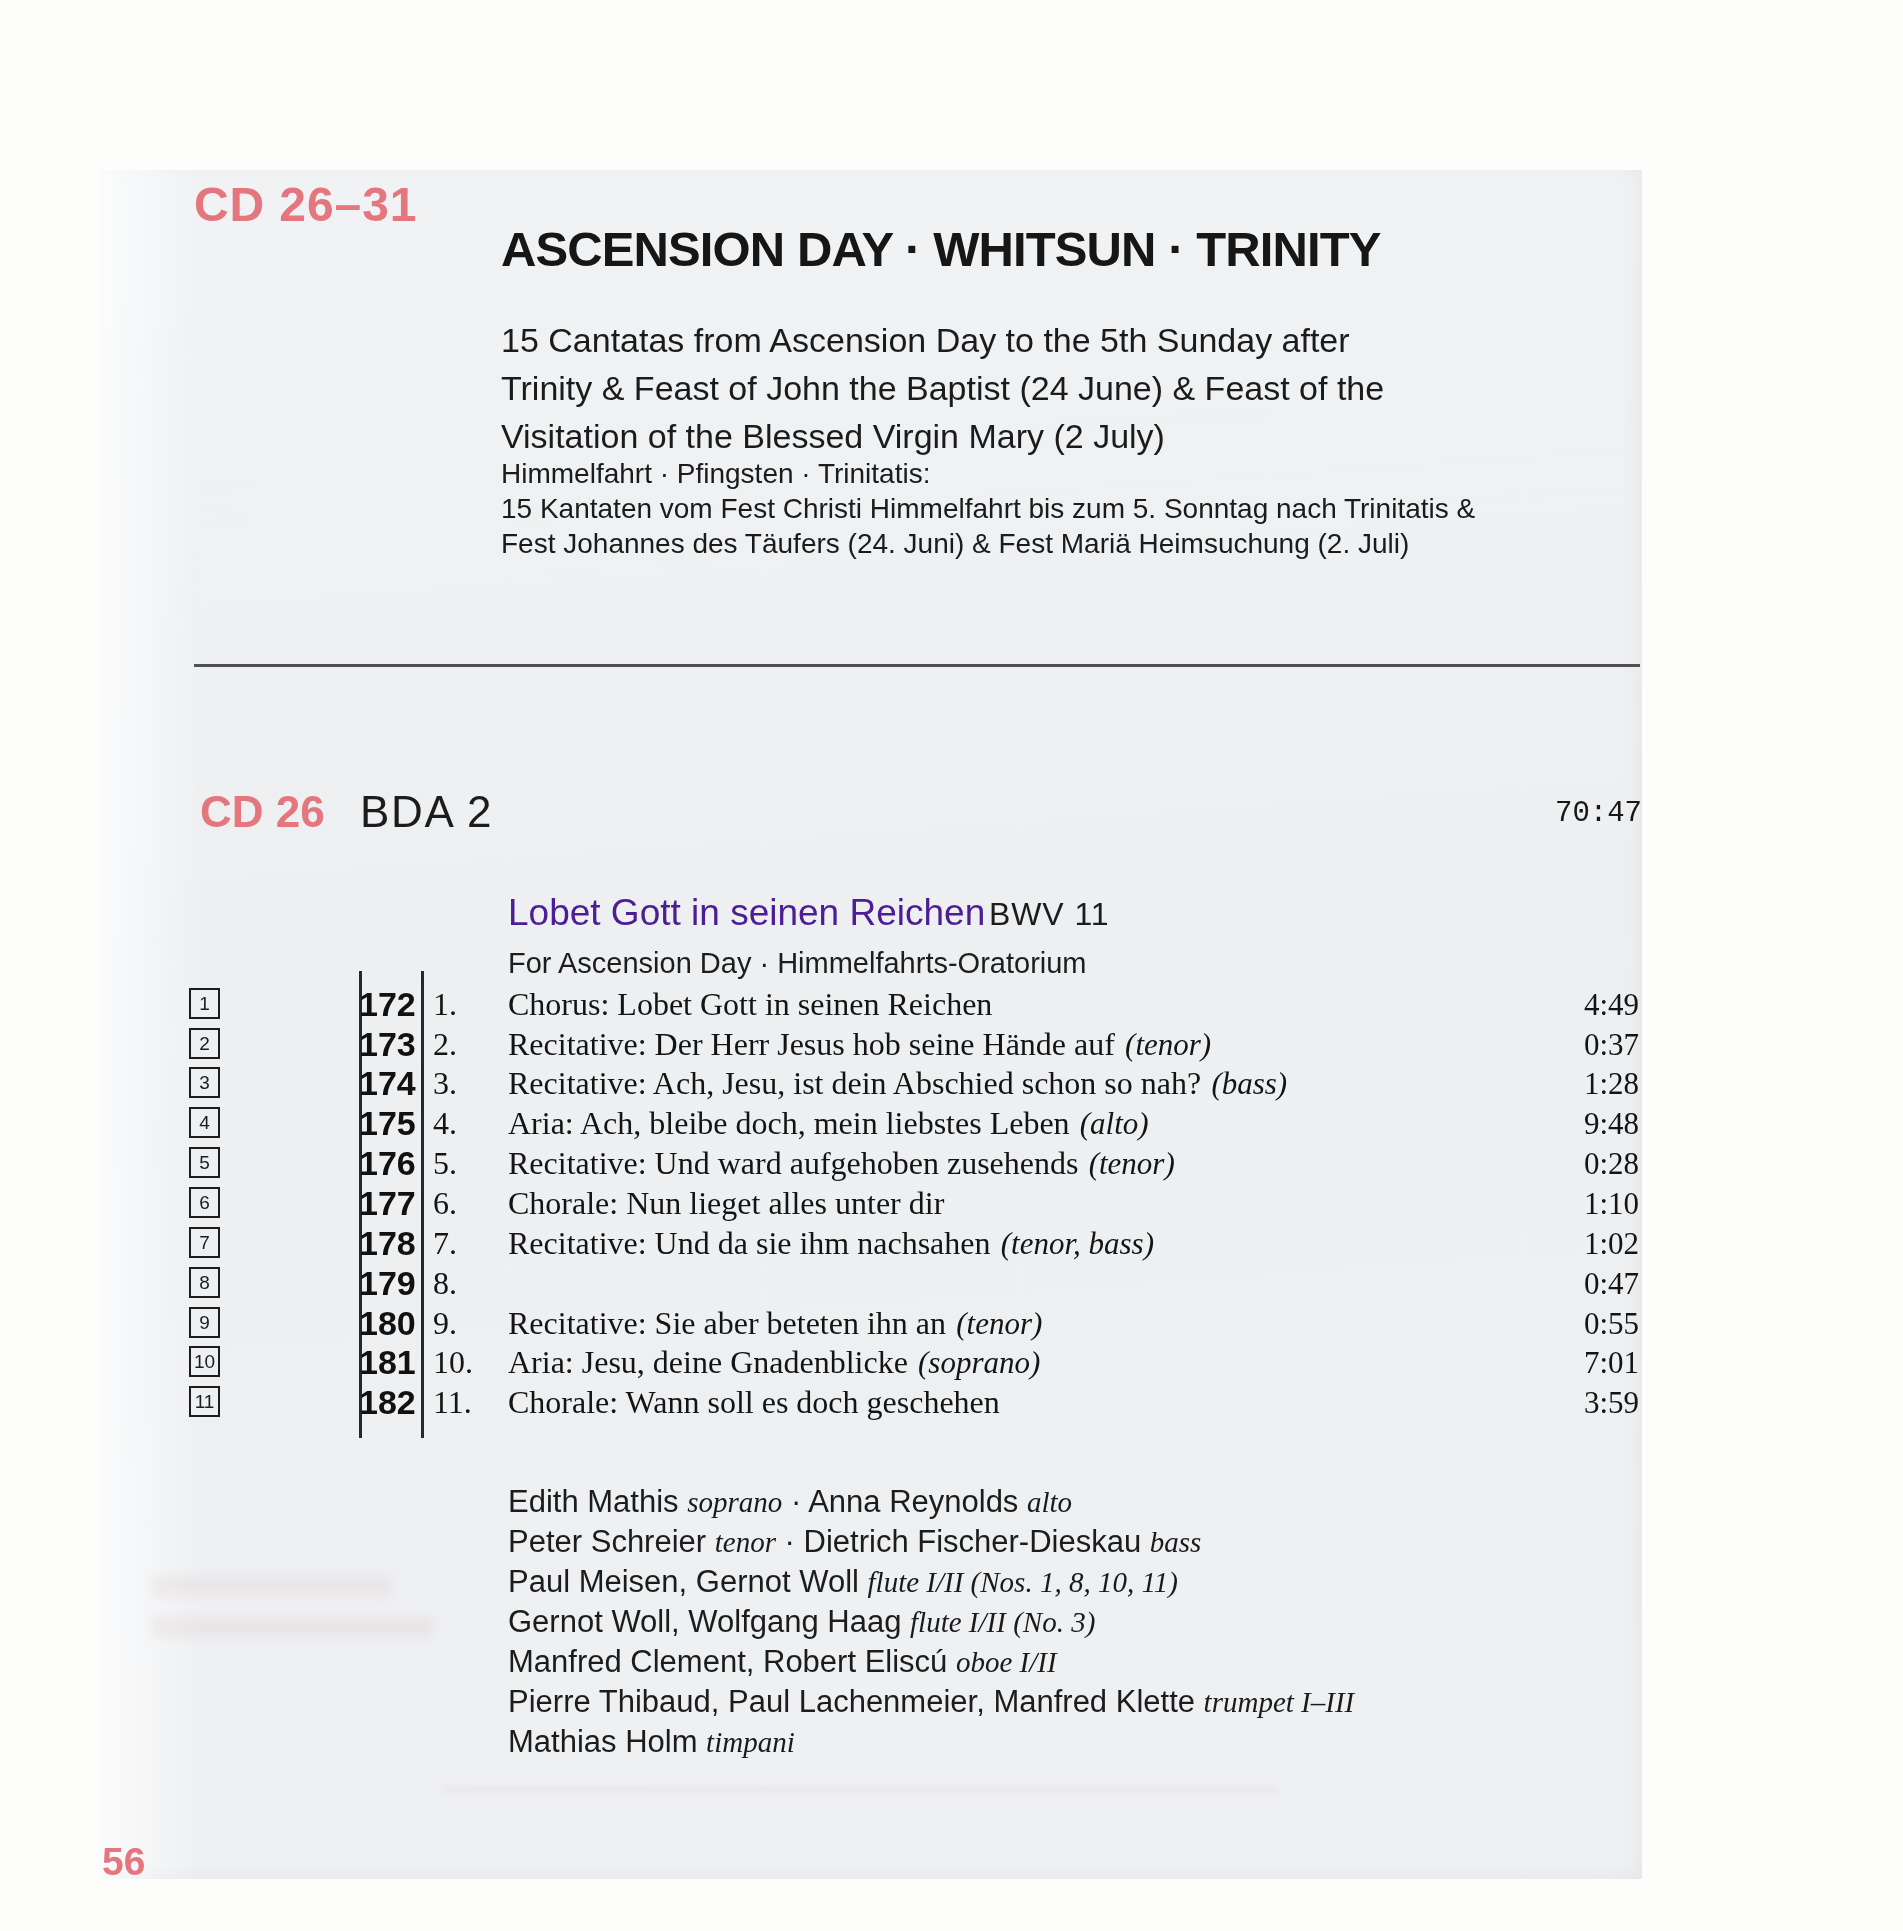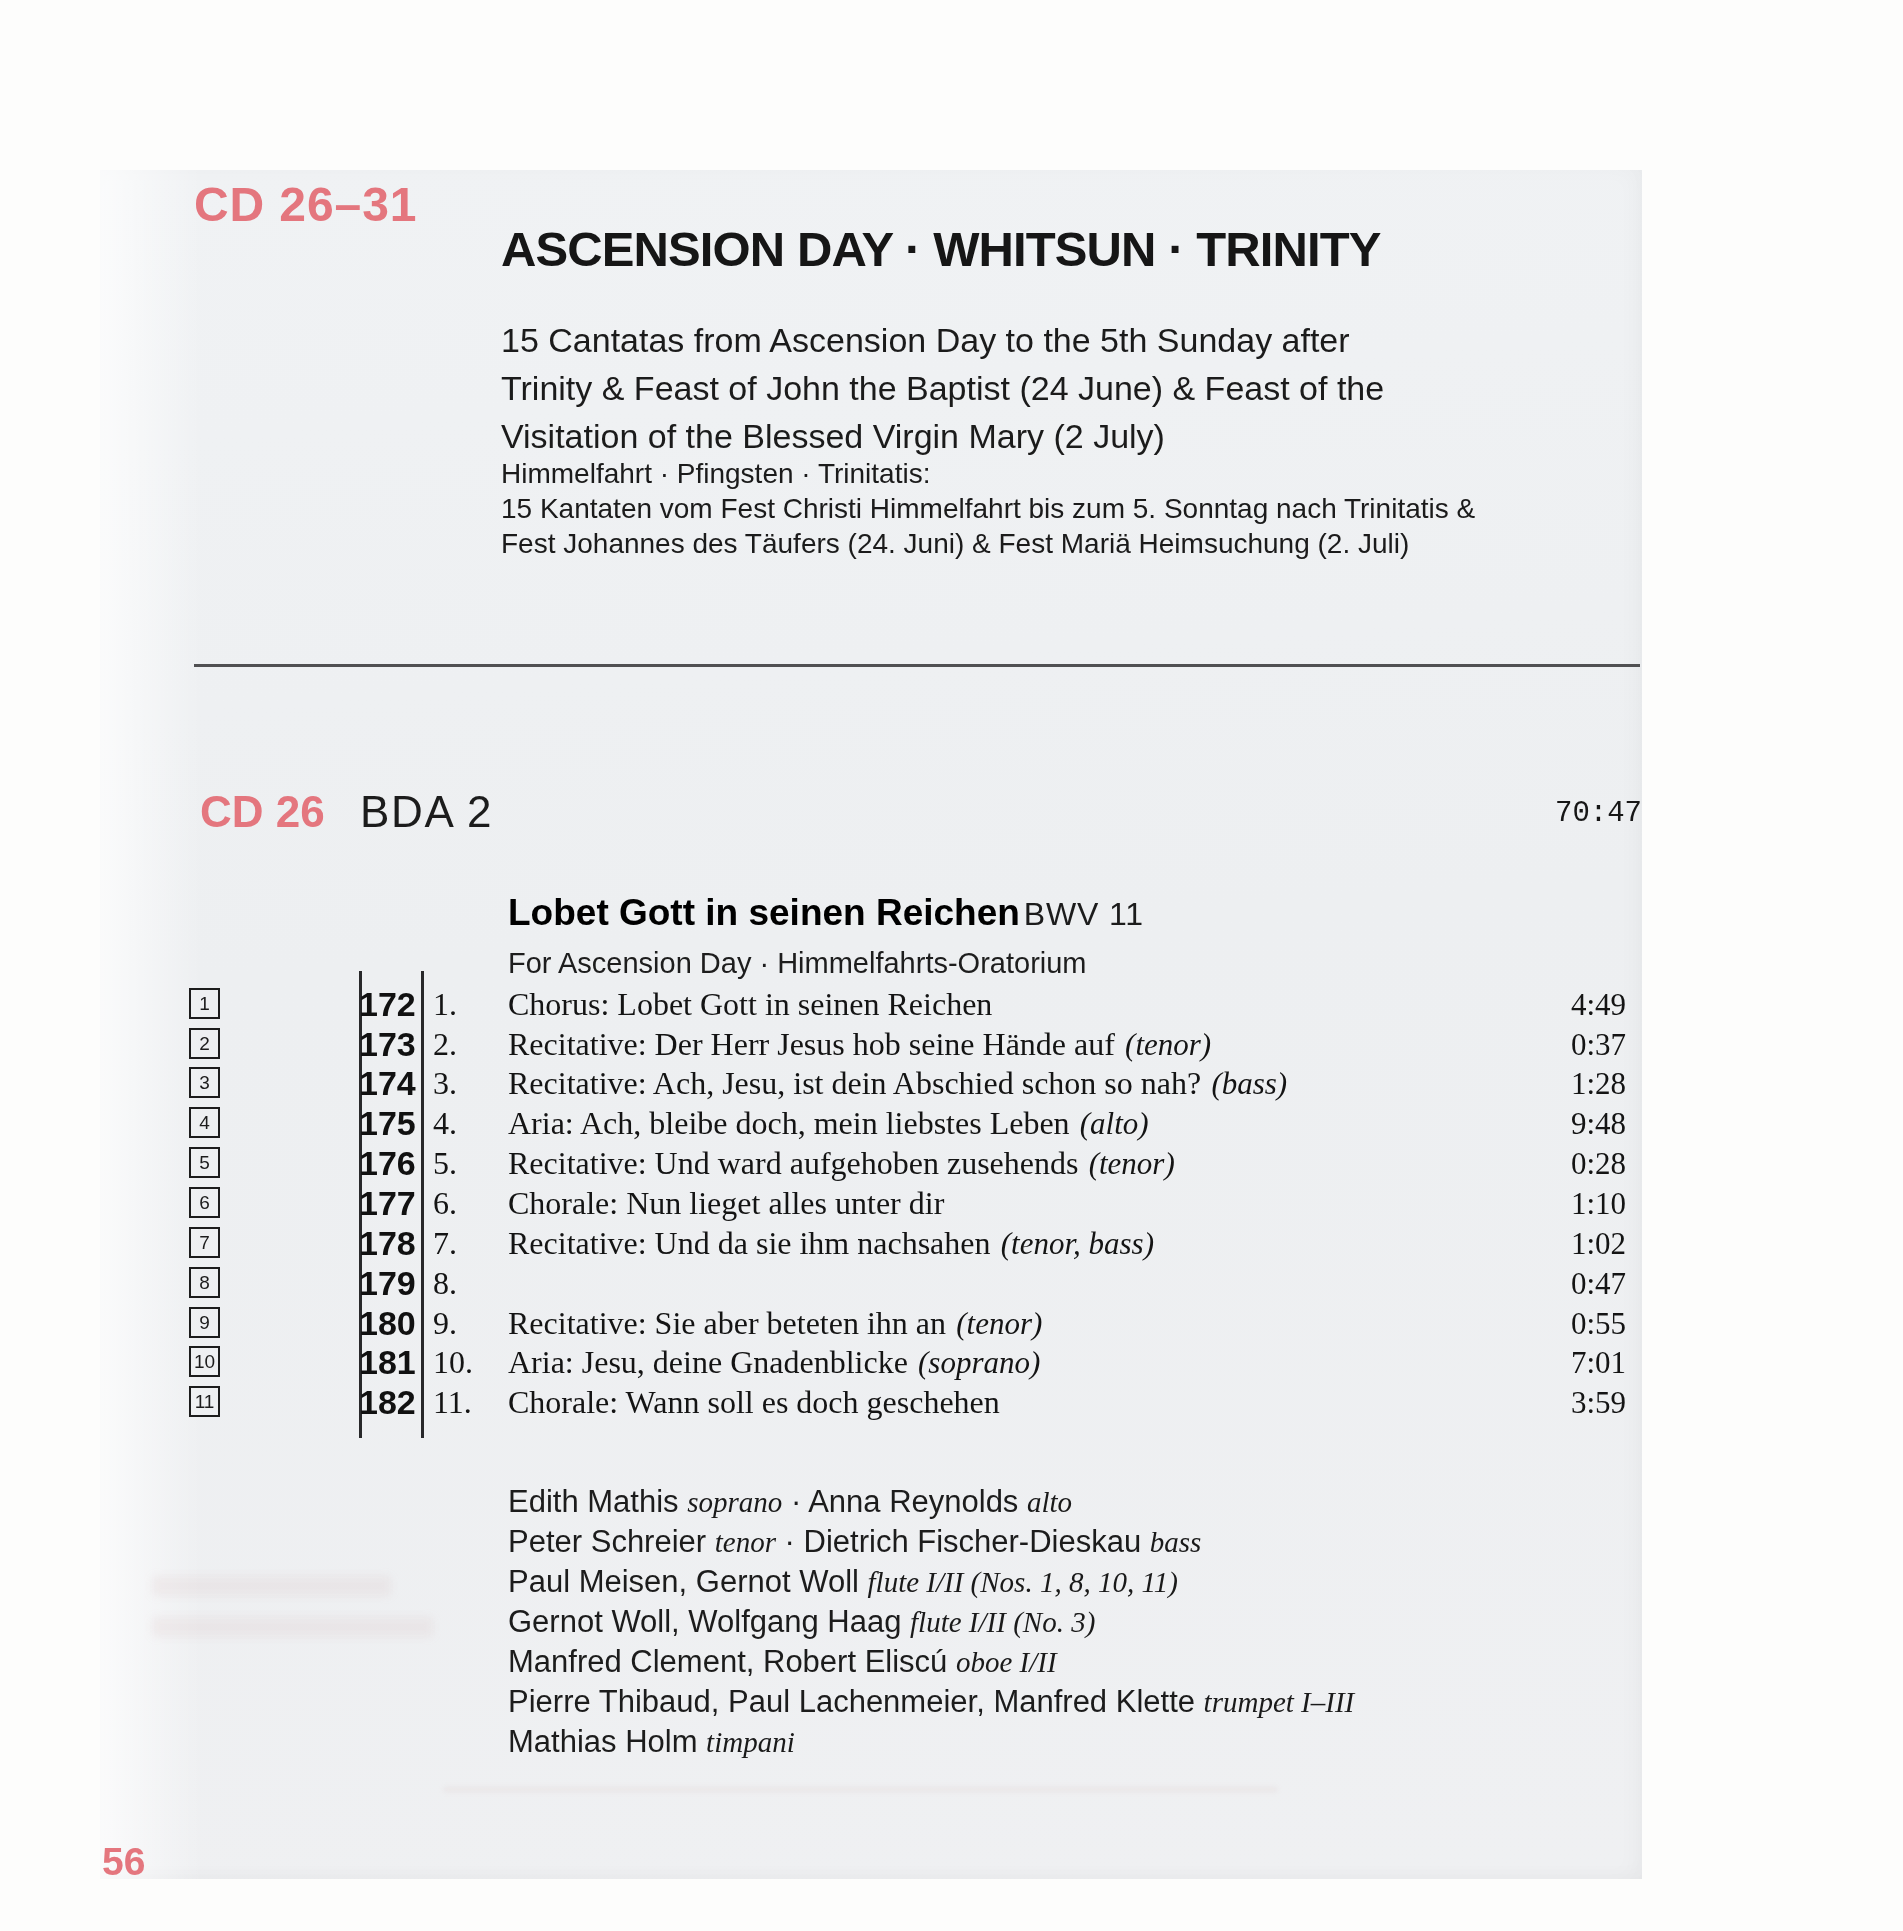--- a/index.html
+++ b/index.html
@@ -74,22 +74,22 @@
     color: #1c1c1c;
   }
   .disc-time {
     right: 262px; top: 799px;
     font-family: Liberation Mono, monospace;
     font-size: 29px; line-height: 1;
     color: #161616;
   }
   .work-title-line { left: 508px; top: 894px; line-height: 1; }
   .work-title {
-    font-size: 37px; font-weight: 700;
-    color: #000000;
+    font-size: 37px; font-weight: 400;
+    color: #4c1d95;
   }
   .work-catalog {
     font-size: 32px; font-weight: 400;
     letter-spacing: 0.9px;
     color: #1c1c1c;
   }
   .occasion {
     left: 508px; top: 949px;
     font-size: 29px; font-weight: 400; line-height: 1;
     color: #1d1d1d;
@@ -133,21 +133,21 @@
     position: absolute; left: 319px;
     font-size: 32px;
     white-space: nowrap;
   }
   .track-row .voice {
     font-style: italic;
     font-size: 31px;
     margin-left: 10.2px;
   }
   .track-row .time {
-    position: absolute; right: 16px;
+    position: absolute; right: 3px;
     font-size: 31px;
     text-align: right;
   }
   
   #performers {
     position: absolute;
     left: 508px; top: 1482px;
   }
   .perf-line { height: 40px; line-height: 40px; white-space: nowrap; }
   .perf-name {

